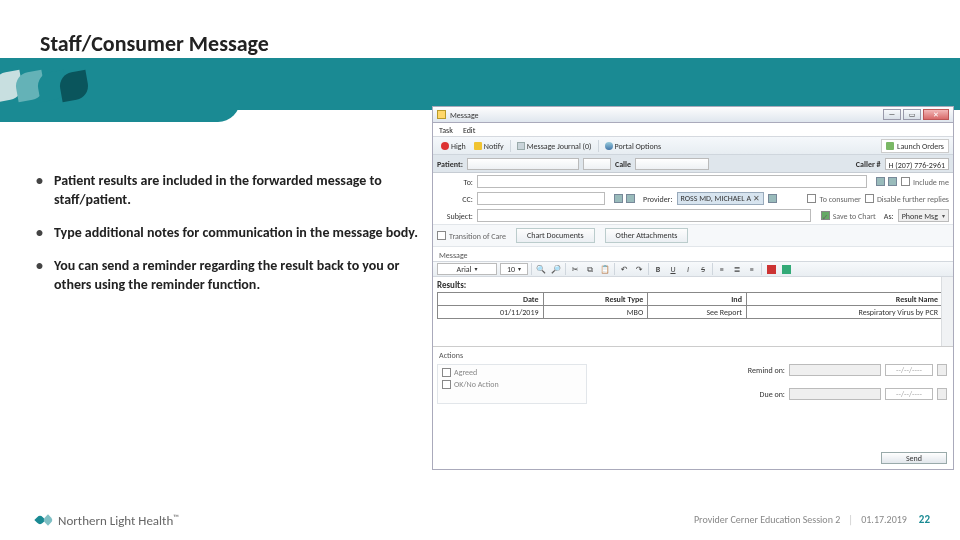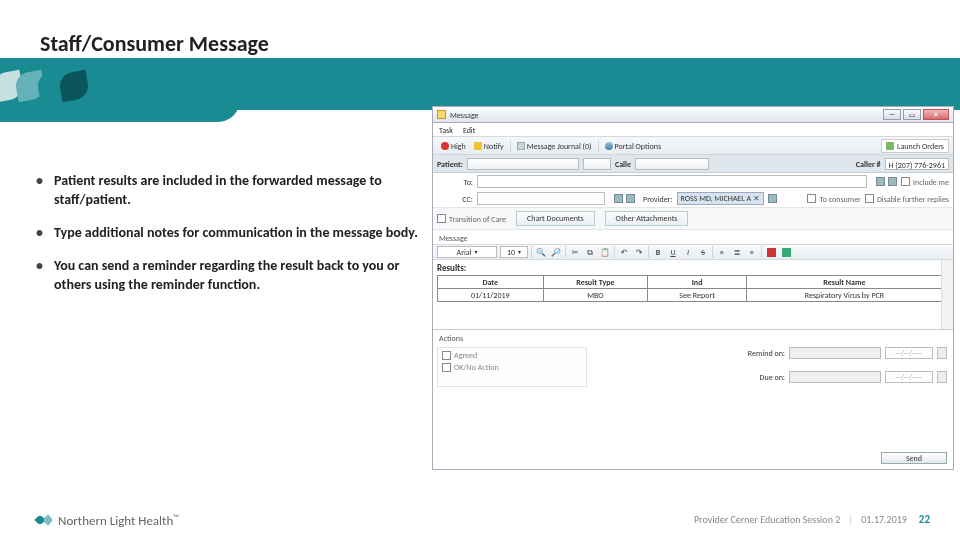--- a/index.html
+++ b/index.html
@@ -87,21 +87,21 @@
   .ed-sel { height:12px; border:1px solid #bbb; background:#fff; padding:0 12px; line-height:11px; display:flex; align-items:center; gap:3px;justify-content:center; }
   .ed-sel::after { content:"▾"; font-size:6px; }
   .ed-btn { width:12px; height:12px; border:1px solid transparent; display:flex; align-items:center; justify-content:center; font-size:8px; color:#444; }
   .ed-vsep { width:1px; height:12px; background:#cfd6dd; }
   .swatch { width:9px; height:9px; }
 
   .editor-body { height:70px; background:#fff; border-bottom:1px solid #ccc; position:relative; }
   .editor-body .scroll { position:absolute; right:0; top:0; width:12px; height:100%; background:#f0f2f4; border-left:1px solid #dadde0; }
   .results-hdr { padding:2px 4px; font-weight:700; font-size:9px; }
   .res-table { width: calc(100% - 14px); margin-left:4px; border-collapse:collapse; font-size:8px; }
-  .res-table th, .res-table td { border:1px solid #888; padding:1px 4px; text-align:center; background:#fff; }
+  .res-table th, .res-table td { border:1px solid #888; padding:1px 4px; text-align:right; background:#fff; }
   .res-table th { font-weight:700; }
 
   .actions-area { display:flex; padding:3px 4px 0; gap:6px; align-items:flex-start; }
   .actions-left { width:150px; border:1px solid #e2e6ea; background:#fdfdfd; padding:2px 4px; height:40px; }
   .actions-left .opt { margin-bottom:2px; color:#888; }
   .reminders { flex:1; display:flex; flex-direction:column; gap:12px; align-items:flex-end; padding-right:2px; }
   .rem-row { display:flex; align-items:center; gap:4px; }
   .rem-row .lbl { width:55px; text-align:right; }
   .rem-inp { width:92px; height:12px; border:1px solid #bbb; background:#efefef; }
   .rem-date { width:48px; height:12px; border:1px solid #bbb; background:#fff; display:flex; align-items:center; justify-content:center; color:#aaa; }
@@ -209,20 +209,32 @@
     <span class="opt">
         <span class="chk"></span>
         <span>To consumer</span>
       </span>
     <span class="opt">
         <span class="chk"></span>
         <span>Disable further replies</span>
       </span>
   </div>
 
+  <div class="row subj-row">
+    <span class="fld-lbl">Subject:</span>
+    <span class="inp"></span>
+    <span class="opt chk-save">
+        <span class="chk" style="background:#6a6;">✓</span>
+        <span>Save to Chart</span>
+      </span>
+    <span class="as-lbl">As:</span>
+    <span class="as-val">
+        <span>Phone Msg</span>
+      </span>
+  </div>
 
   <div class="attach-row">
     <span class="opt">
         <span class="chk"></span>
         <span>Transition of Care</span>
       </span>
     <span class="attach-btn">Chart Documents</span>
     <span class="attach-btn">Other Attachments</span>
   </div>
 

